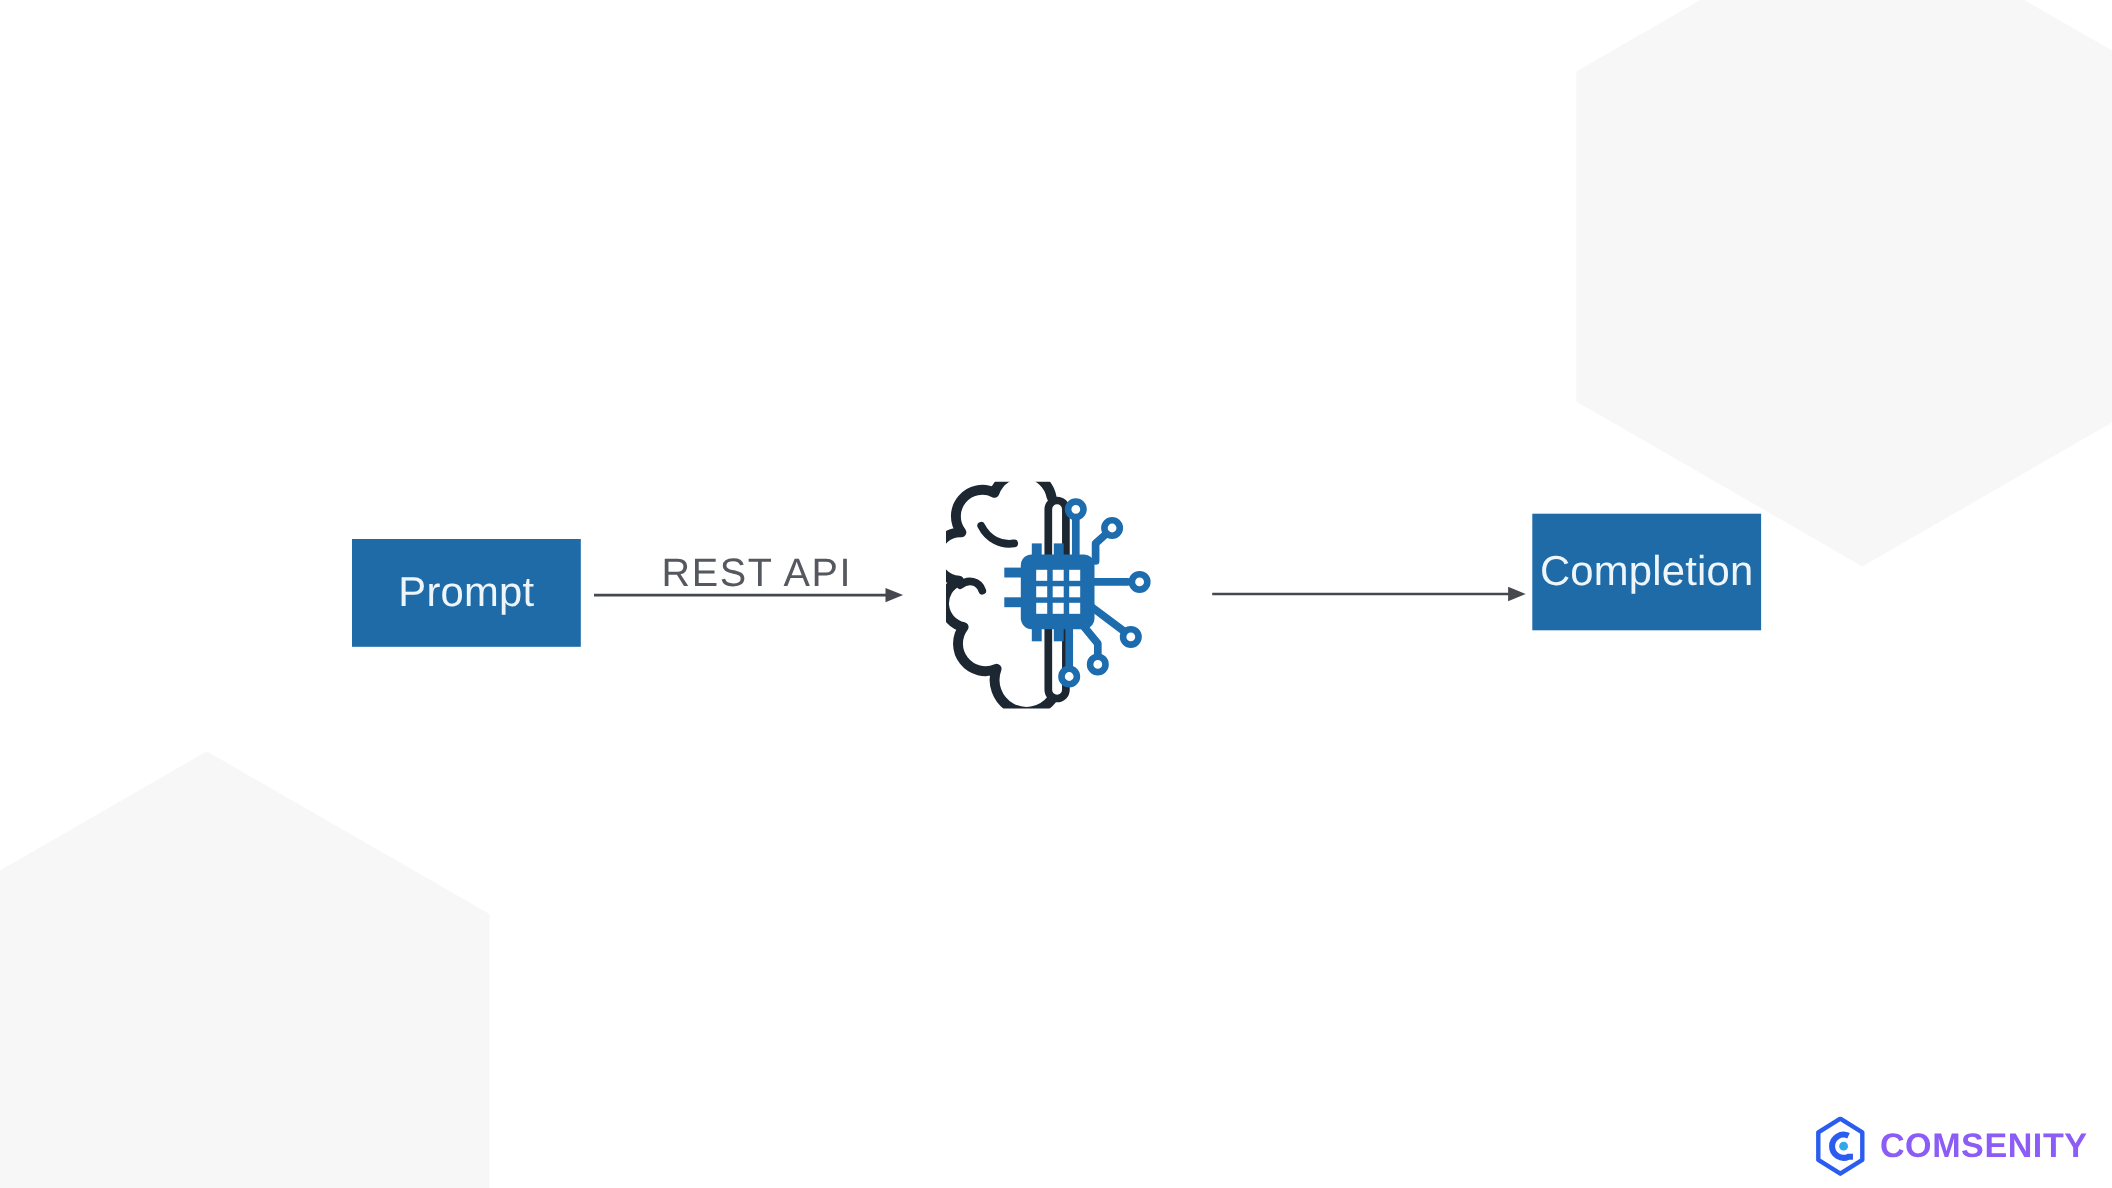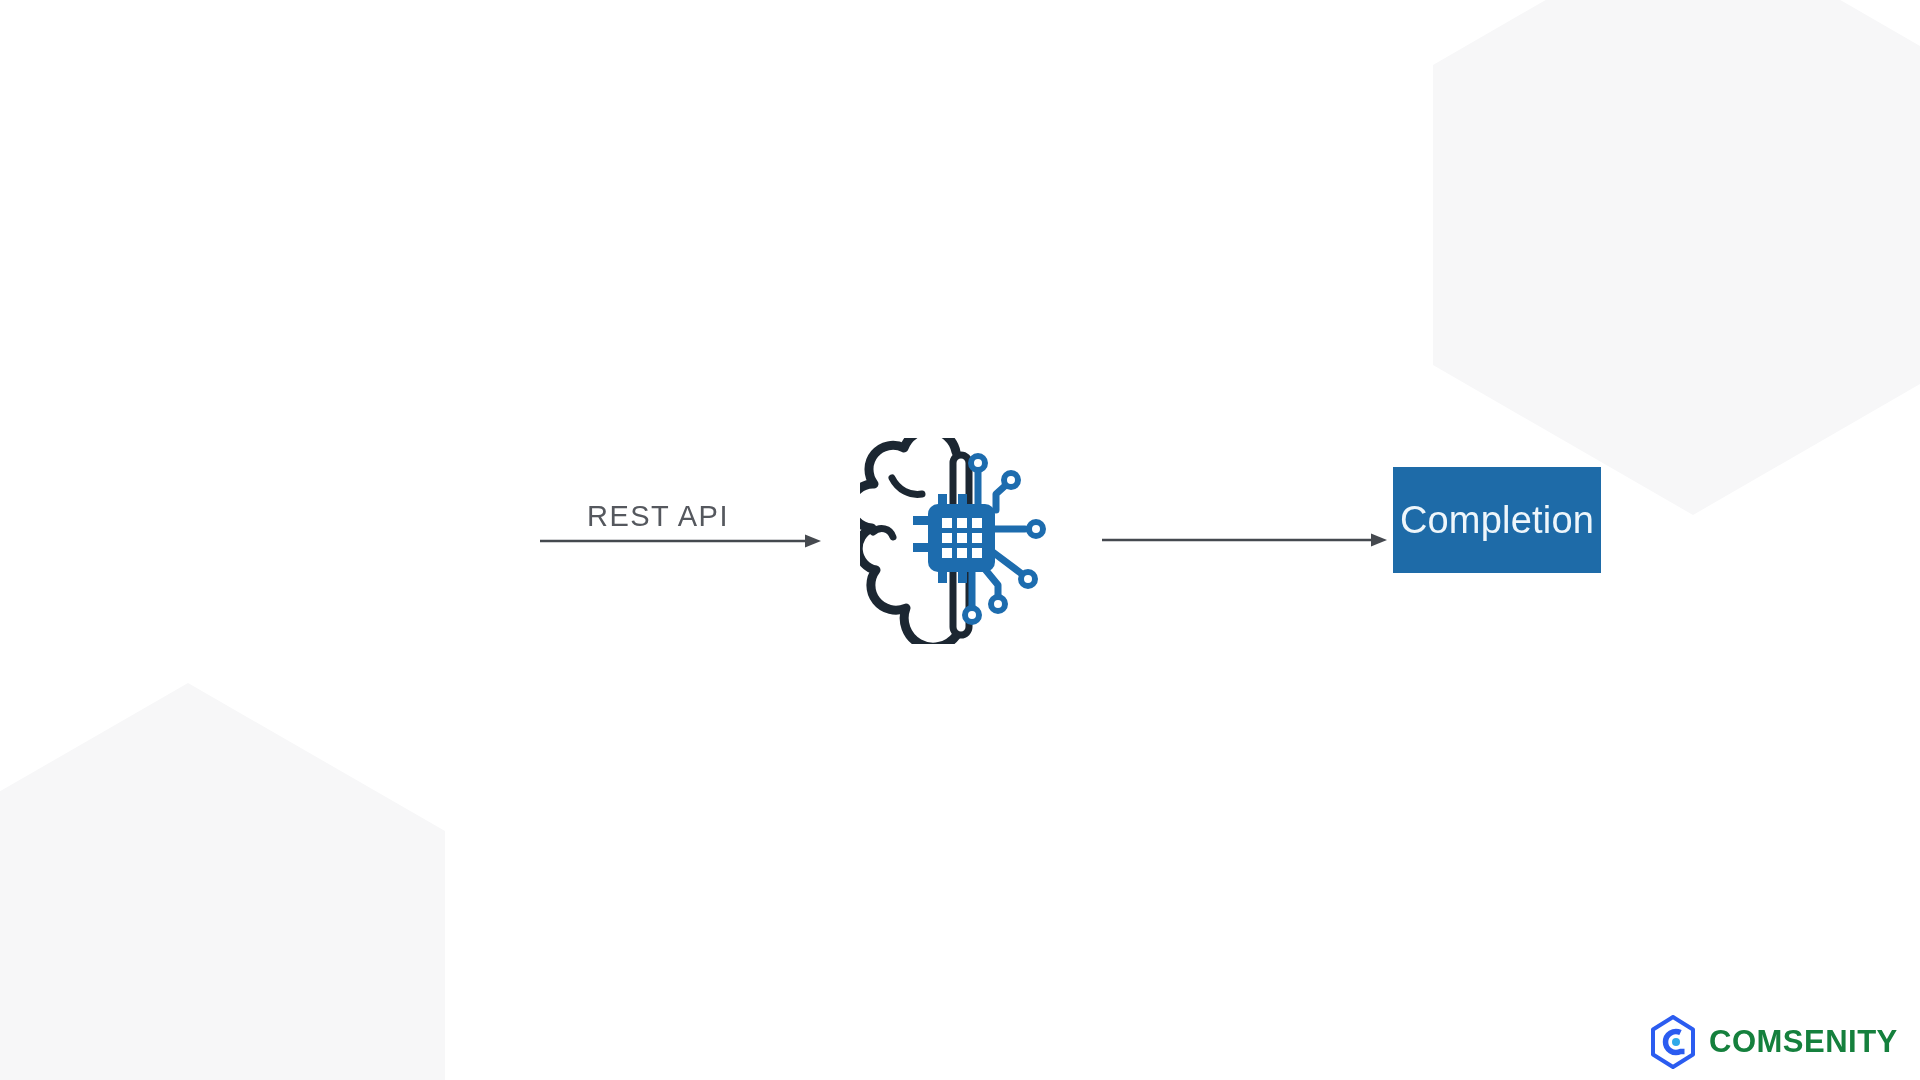--- a/index.html
+++ b/index.html
@@ -9,47 +9,50 @@
   }
   .bg-layer{position:absolute;left:0;top:0;width:1920px;height:1080px;z-index:0;}
   .node-box{
     position:absolute;z-index:2;background:#1e6ba8;color:#eef6fb;
     display:flex;align-items:center;justify-content:center;
     font-size:38px;font-weight:300;letter-spacing:0.2px;
   }
   .box-prompt{left:320px;top:490px;width:208px;height:98px;}
   .box-completion{left:1393px;top:467px;width:208px;height:106px;}
   .edge-label{
-    position:absolute;z-index:2;left:516px;top:500px;width:284px;
-    text-align:center;font-size:29px;color:#55585e;letter-spacing:1.5px;font-weight:400;
+    position:absolute;z-index:2;left:546px;top:500px;width:284px;
+    text-align:center;font-size:36px;color:#55585e;letter-spacing:1.5px;font-weight:400;
   }
   .arrow{position:absolute;z-index:2;height:24px;}
   .arrow-left{left:538px;top:529px;width:284px;}
   .arrow-right{left:1100px;top:528px;width:288px;}
   .ai-icon{position:absolute;z-index:2;left:860px;top:438px;width:200px;height:206px;}
   .logo{
     position:absolute;z-index:2;left:1650px;top:1014px;height:56px;
     display:flex;align-items:center;gap:13px;
   }
   .logo-mark{width:46px;height:54px;flex:0 0 auto;}
   .logo-text{
-    font-size:31px;font-weight:bold;color:#15803d;letter-spacing:0.5px;
+    font-size:31px;font-weight:bold;color:#8b5cf6;letter-spacing:0.5px;
     font-family:"Liberation Sans",sans-serif;
   }
 </style>
 </head>
 <body>
 
 <div class="canvas">
 
   <svg class="bg-layer" viewBox="0 0 1920 1080" xmlns="http://www.w3.org/2000/svg" aria-hidden="true">
     <polygon points="1693,-85 1953,65 1953,365 1693,515 1433,365 1433,65" fill="#f7f7f8"></polygon>
     <polygon points="188,683 445,831 445,1129 188,1277 -69,1129 -69,831" fill="#f7f7f8"></polygon>
   </svg>
 
+  <div class="node-box box-prompt">
+    <span>Prompt</span>
+  </div>
 
   <div class="edge-label">REST API</div>
 
   <svg class="arrow arrow-left" viewBox="0 0 284 24" xmlns="http://www.w3.org/2000/svg" aria-hidden="true">
     <line x1="2" y1="12" x2="268" y2="12" stroke="#45494f" stroke-width="2.4"></line>
     <polygon points="267,5.5 283,12 267,18.5" fill="#45494f"></polygon>
   </svg>
 
   <svg class="ai-icon" viewBox="0 0 200 206" xmlns="http://www.w3.org/2000/svg" aria-hidden="true">
 

